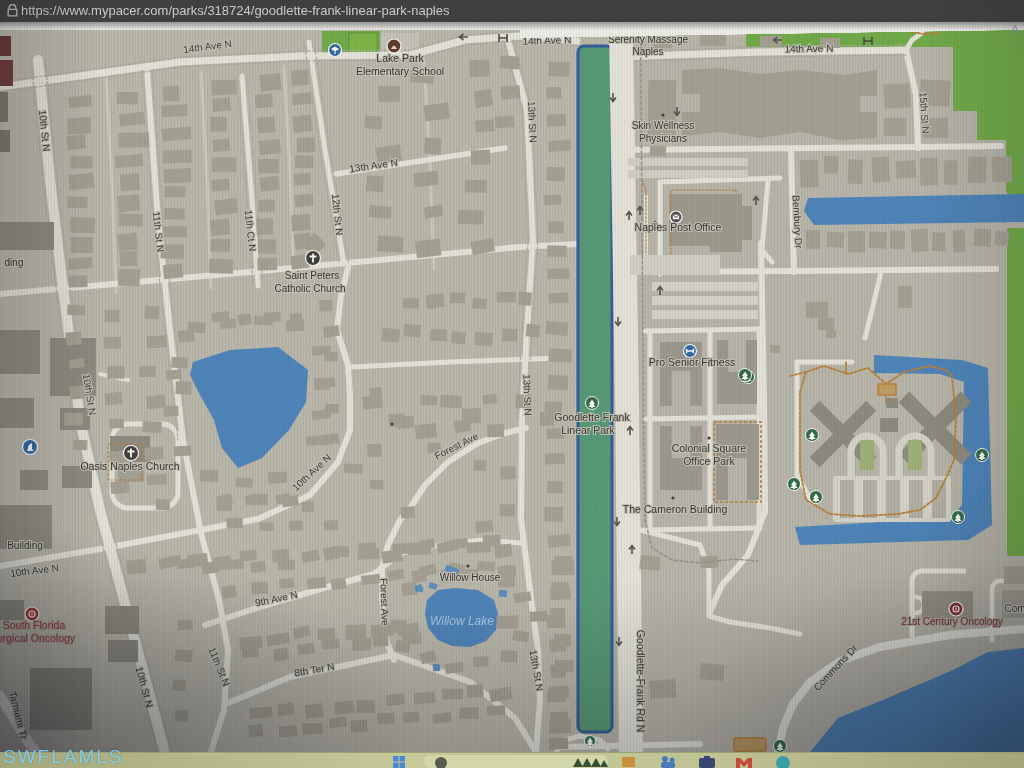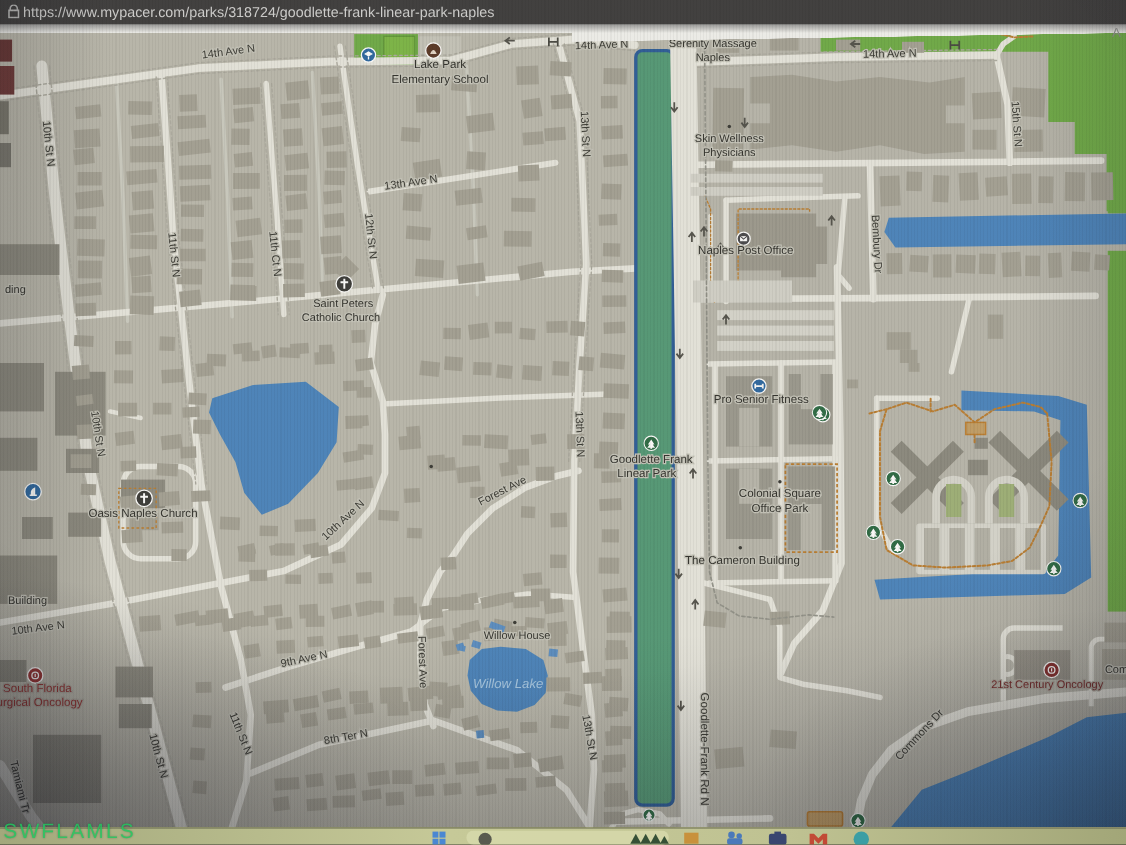--- a/index.html
+++ b/index.html
@@ -4,21 +4,21 @@
 body { width:1024px; height:768px; overflow:hidden; font-family:"Liberation Sans",sans-serif;
        background:#1a1a1a; position:relative; }
 #urlbar { position:absolute; left:0; top:0; width:1024px; height:22px; background:#403f40;
   color:#d2d2d2; font-size:13px; line-height:22px; }
 #urlbar .lock { position:absolute; left:7px; top:4px; width:11px; height:13px; }
 #band { position:absolute; left:0; top:22px; width:1024px; height:8px;
   background:linear-gradient(#9a9a9a, #f2f2ef); }
 #map { position:absolute; left:0; top:30px; width:1024px; height:722px; filter:blur(0.45px) saturate(.95); }
 #task { position:absolute; z-index:8; left:0; top:752px; width:1024px; height:16px;
   background:linear-gradient(90deg, #a3a87c, #c6c998 40%, #bfc292 70%, #a2a678); border-top:1px solid #9da073; }
-#wm { position:absolute; z-index:9; left:3px; top:746px; color:#22c55e; font-size:19px; letter-spacing:2px;
+#wm { position:absolute; z-index:9; left:3px; top:746px; color:#7dd3fc; font-size:19px; letter-spacing:2px;
   opacity:.85; text-shadow:0 0 2px rgba(0,0,0,.35); }
 #vin { position:absolute; left:0; top:0; width:1024px; height:768px; pointer-events:none;
   background:
    linear-gradient(rgba(108,98,58,.05), rgba(108,98,58,.05)),
    radial-gradient(ellipse 125% 105% at 45% 30%, rgba(0,0,0,0) 48%, rgba(10,12,26,.34) 100%),
    radial-gradient(ellipse 58% 44% at 0% 100%, rgba(8,10,22,.34), rgba(0,0,0,0) 72%),
    radial-gradient(ellipse 50% 40% at 100% 100%, rgba(8,10,22,.26), rgba(0,0,0,0) 70%),
    linear-gradient(rgba(0,0,0,0) 75%, rgba(8,10,20,.12) 100%),
    linear-gradient(90deg, rgba(8,10,20,.16), rgba(0,0,0,0) 10%, rgba(0,0,0,0) 90%, rgba(8,10,20,.10));
   }

